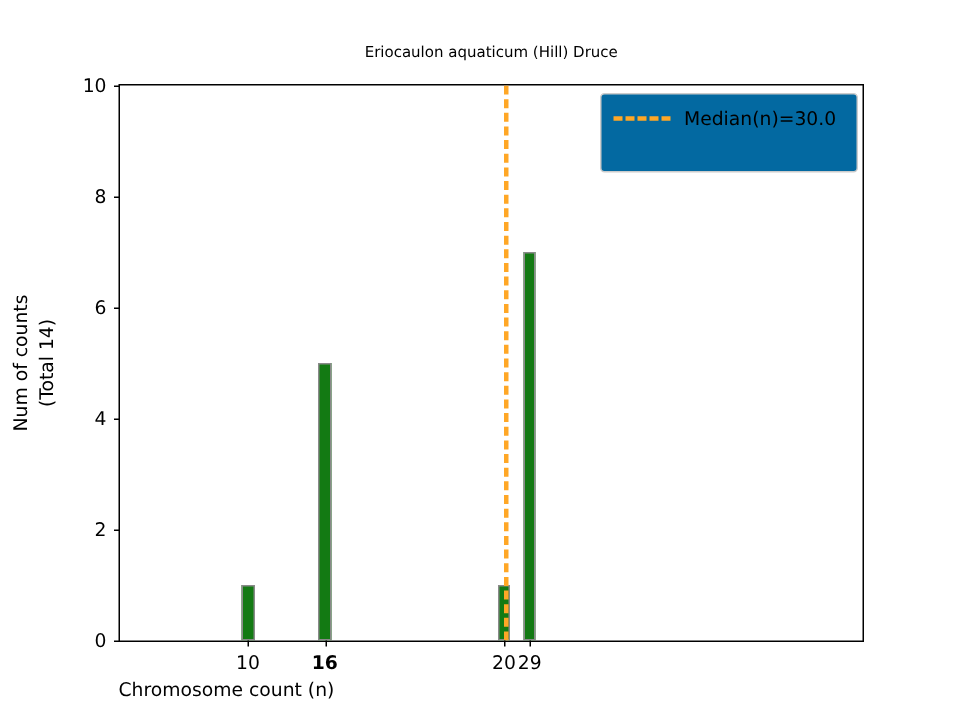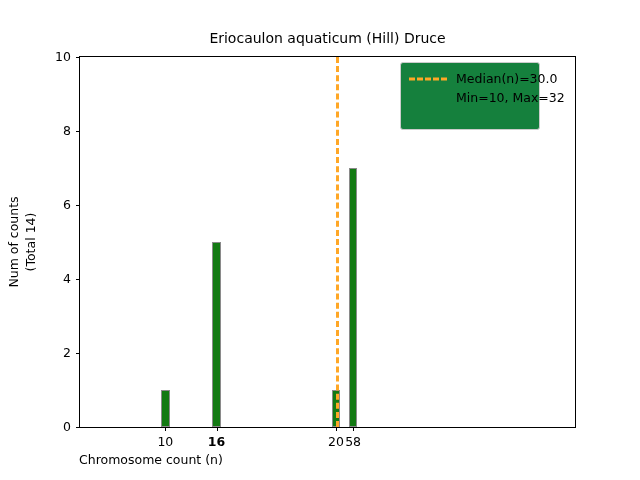--- a/index.html
+++ b/index.html
@@ -24,21 +24,21 @@
     background: #ffffff;
   }
 
   
   #chart-title {
     position: absolute;
     left: 79px;
     top: 30px;
     width: 497px;
     text-align: center;
-    font-size: 14px;
+    font-size: 10px;
     color: #000000;
     white-space: nowrap;
   }
 
   
   #plot-area {
     position: absolute;
     left: 79px;
     top: 56px;
     width: 497px;
@@ -137,26 +137,26 @@
   #ylabel .line2 {
     display: block;
     font-size: 12.5px;
   }
 
   
   #legend {
     position: absolute;
     left: 400px;
     top: 62px;
-    width: 140px;
+    width: 172px;
     box-sizing: border-box;
-    background: #15803d;
+    background: #0369a1;
     border: 1px solid #cccccc;
     border-radius: 3px;
-    padding: 6px 8px 22px 8px;
+    padding: 6px 8px 7px 8px;
   }
   .legend-row {
     display: flex;
     align-items: center;
     height: 19px;
   }
   .legend-swatch {
     width: 38px;
     height: 12px;
     margin-right: 9px;
@@ -215,29 +215,28 @@
       <div class="ytick-label" style="right: 504px; top: 66px;">8</div>
       <div class="ytick-mark" style="top: 0px;"></div>
       <div class="ytick-label" style="right: 504px; top: -8px;">10</div>
       <div class="xtick-mark" style="left: 85.3448px; top: 370px;"></div>
       <div class="xtick-label" style="left: 65.3448px; width: 40px; top: 377px;">10</div>
       <div class="xtick-mark" style="left: 136.552px; top: 370px;"></div>
       <div class="xtick-label" style="left: 116.552px; width: 40px; top: 377px; font-weight: bold;">16</div>
       <div class="xtick-mark" style="left: 256.034px; top: 370px;"></div>
       <div class="xtick-label" style="left: 236.034px; width: 40px; top: 377px;">20</div>
       <div class="xtick-mark" style="left: 273.103px; top: 370px;"></div>
-      <div class="xtick-label" style="left: 253.103px; width: 40px; top: 377px;">58</div>
+      <div class="xtick-label" style="left: 253.103px; width: 40px; top: 377px;">29</div>
     </div>
 
   <div id="xlabel">Chromosome count (n)</div>
 
   <div id="legend">
     <div class="legend-row">
       <span class="legend-swatch"></span>
       <span class="legend-text">Median(n)=30.0</span>
     </div>
     <div class="legend-row">
       <span class="legend-swatch blank"></span>
-      <span class="legend-text">Min=10, Max=32</span>
     </div>
   </div>
 
 </div>
 
 </body></html>

